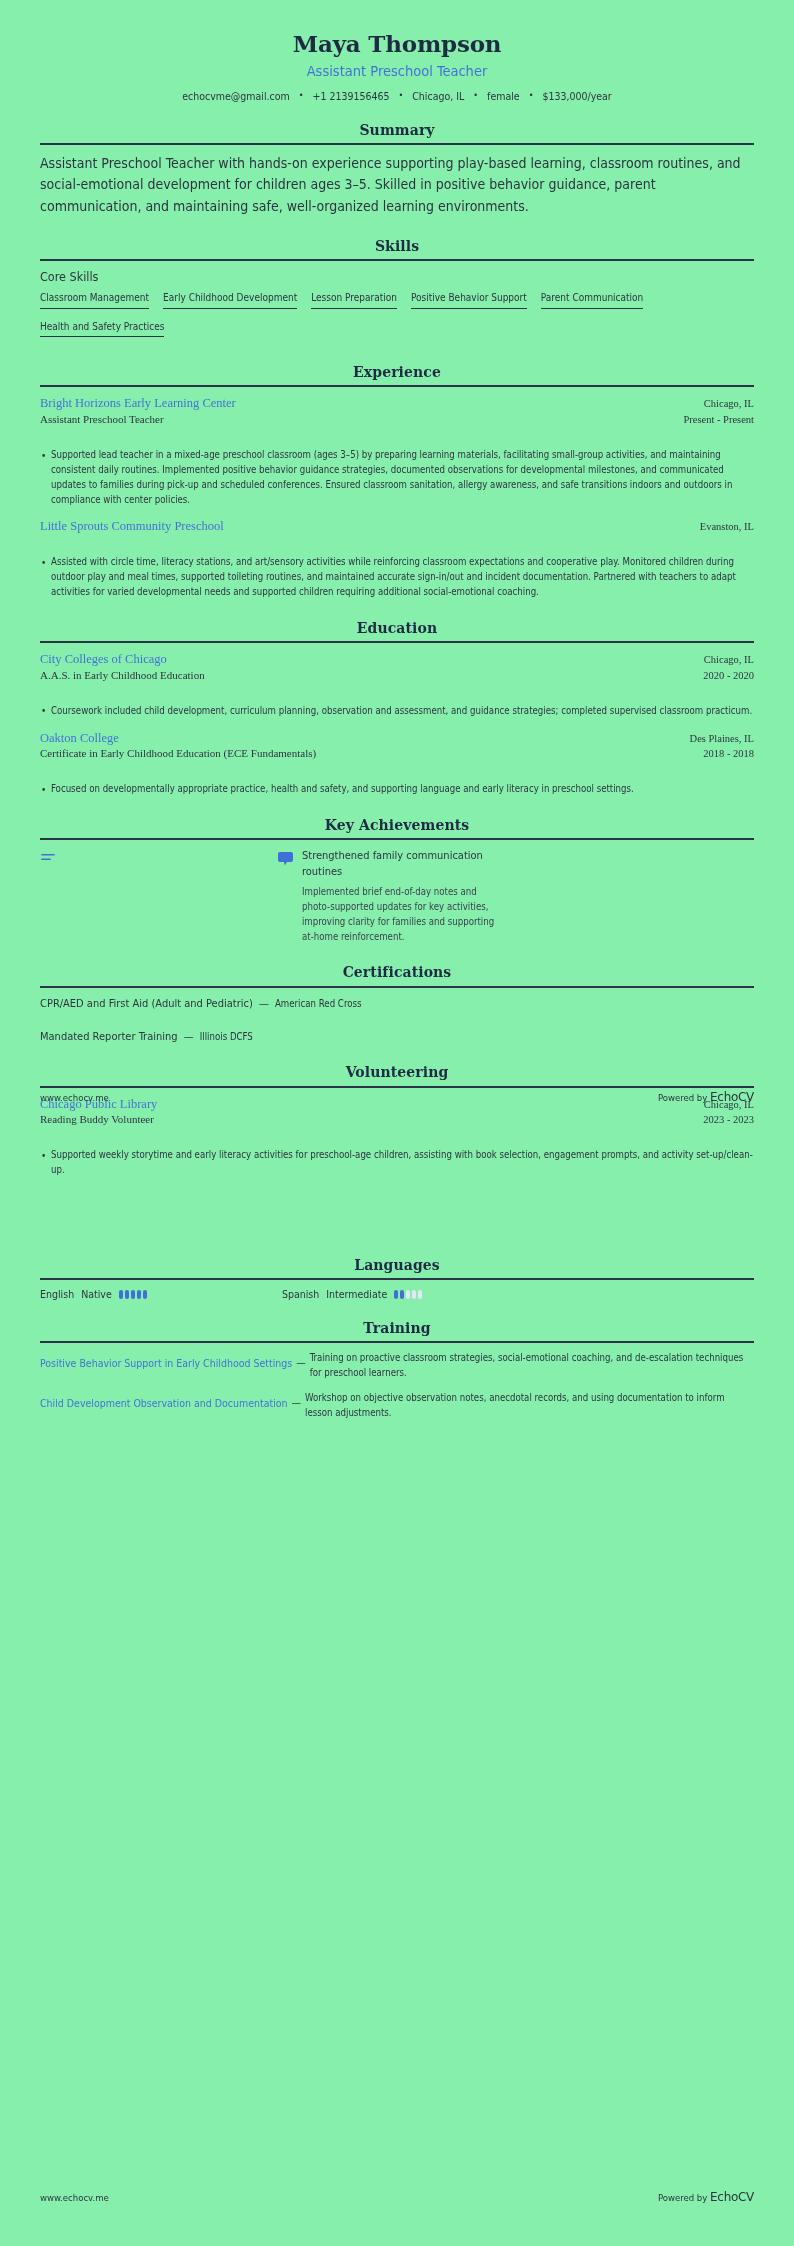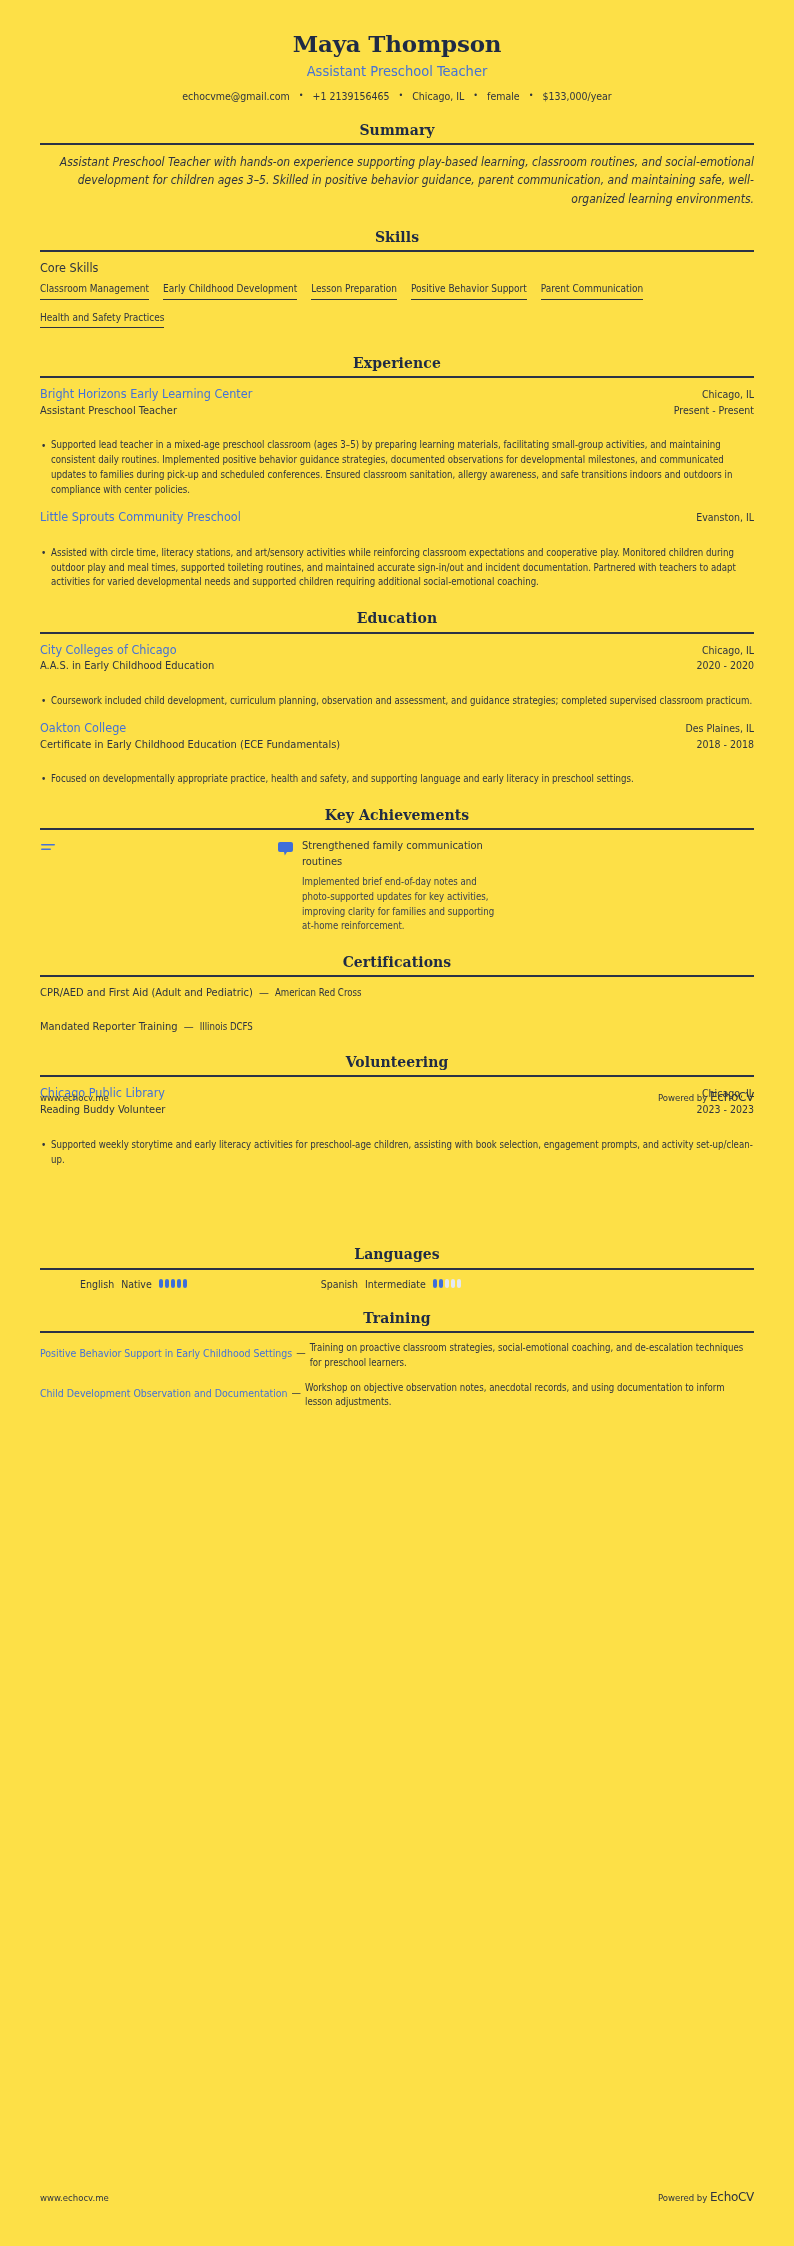--- a/index.html
+++ b/index.html
@@ -13,21 +13,21 @@
     font-family: "DejaVu Sans Condensed", "Liberation Sans", sans-serif;
     color: #2e3440;
     font-size: 11px;
     -webkit-font-smoothing: antialiased;
   }
 
   .page {
     position: relative;
     width: 794px;
     min-height: 2246px;
-    background: #fde047;
+    background: #86efac;
     padding: 0;
   }
 
   .sheet {
     padding: 0 40px;
   }
 
   
   .header {
     text-align: center;
@@ -80,25 +80,24 @@
     line-height: 1.3;
   }
   .section-rule {
     border-top: 2.2px solid #2b3346;
     margin-top: 4px;
     margin-bottom: 8px;
   }
 
   
   .summary-text {
-    font-size: 12px;
+    font-size: 14px;
     line-height: 1.55;
     color: #2e3440;
-    text-align: right;
-    font-style: italic;
+    text-align: left;
   }
 
   
   .skill-group-name {
     font-size: 12.5px;
     color: #2e3440;
     margin-bottom: 6px;
     line-height: 1.3;
   }
   .skill-tags {
@@ -117,20 +116,21 @@
   }
 
   
   .entry { margin-bottom: 11px; }
   .entry:last-child { margin-bottom: 0; }
   .entry-row {
     display: flex;
     justify-content: space-between;
     align-items: baseline;
     gap: 12px;
+    font-family: Liberation Serif, serif;
   }
   .entry-org {
     font-size: 12.5px;
     color: #4472d8;
     line-height: 1.35;
   }
   .entry-loc {
     font-size: 10.5px;
     color: #2e3440;
     white-space: nowrap;
@@ -209,22 +209,21 @@
   .cert-item:last-child { margin-bottom: 0; }
   .cert-dash { padding: 0 3px; }
   .cert-issuer {
     font-size: 9.6px;
     color: #2e3440;
   }
 
   
   .languages {
     display: flex;
-    gap: 16px;
-    margin-left: 40px;
+    gap: 4px;
   }
   .lang {
     width: 33.33%;
     display: flex;
     align-items: center;
     gap: 7px;
     font-size: 10.5px;
     color: #2e3440;
   }
   .lang-dots {

